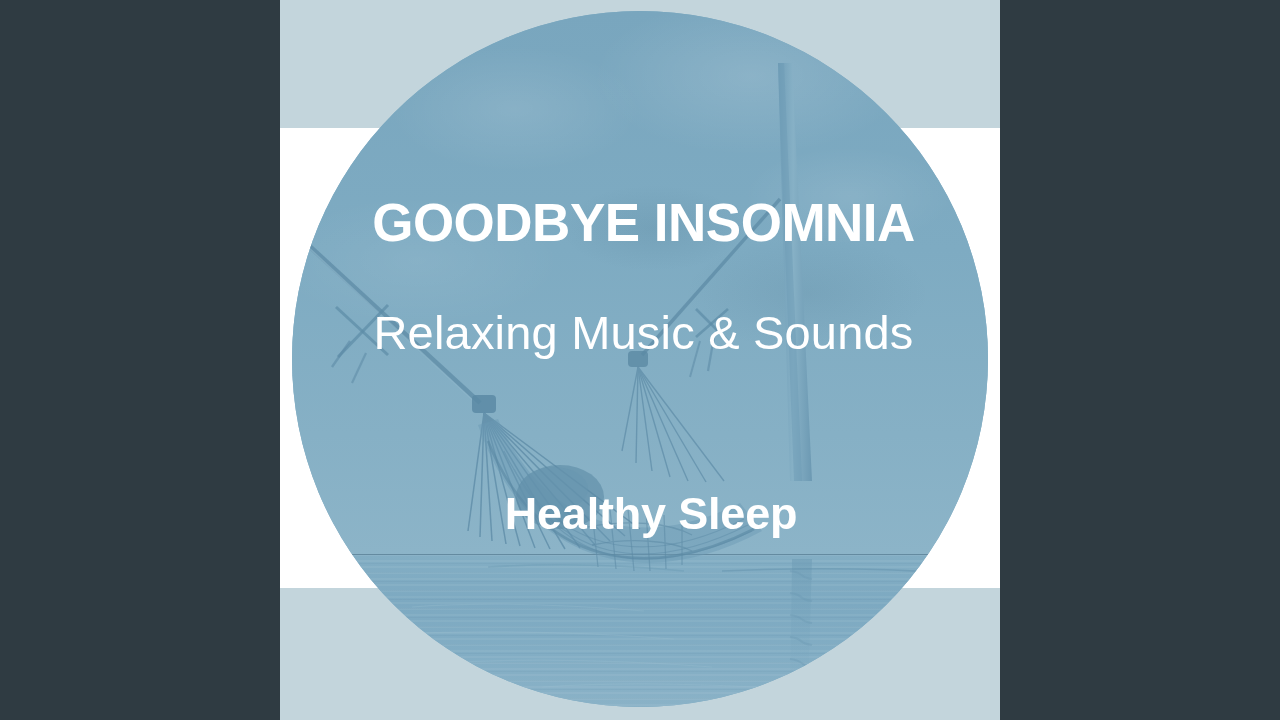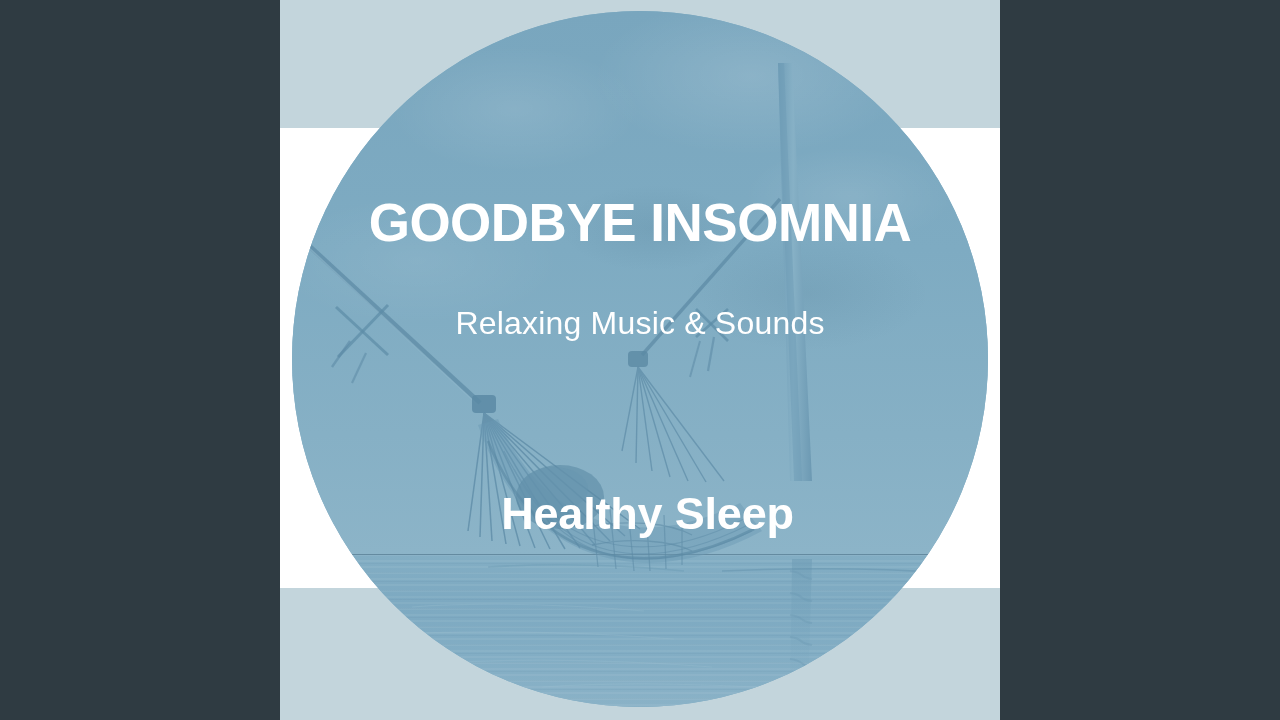--- a/index.html
+++ b/index.html
@@ -101,36 +101,37 @@
 
   
   #art-text {
     position: absolute;
     left: 0; top: 0;
     width: 720px;
     height: 720px;
     z-index: 20;
     text-align: center;
     color: #ffffff;
+    padding-left: 7px;
   }
   .album-title {
     position: absolute;
     left: 0; right: 0;
     top: 194px;
     font-size: 53px;
     font-weight: bold;
     letter-spacing: -0.5px;
     line-height: 1.08;
     white-space: nowrap;
   }
   .album-subtitle {
     position: absolute;
     left: 0; right: 0;
     top: 302px;
-    font-size: 32px;
+    font-size: 47px;
     font-weight: 300;
     line-height: 1.32;
     letter-spacing: .2px;
   }
   .album-artist {
     position: absolute;
     left: 0; right: 16px;
     top: 488px;
     font-size: 45px;
     font-weight: bold;

